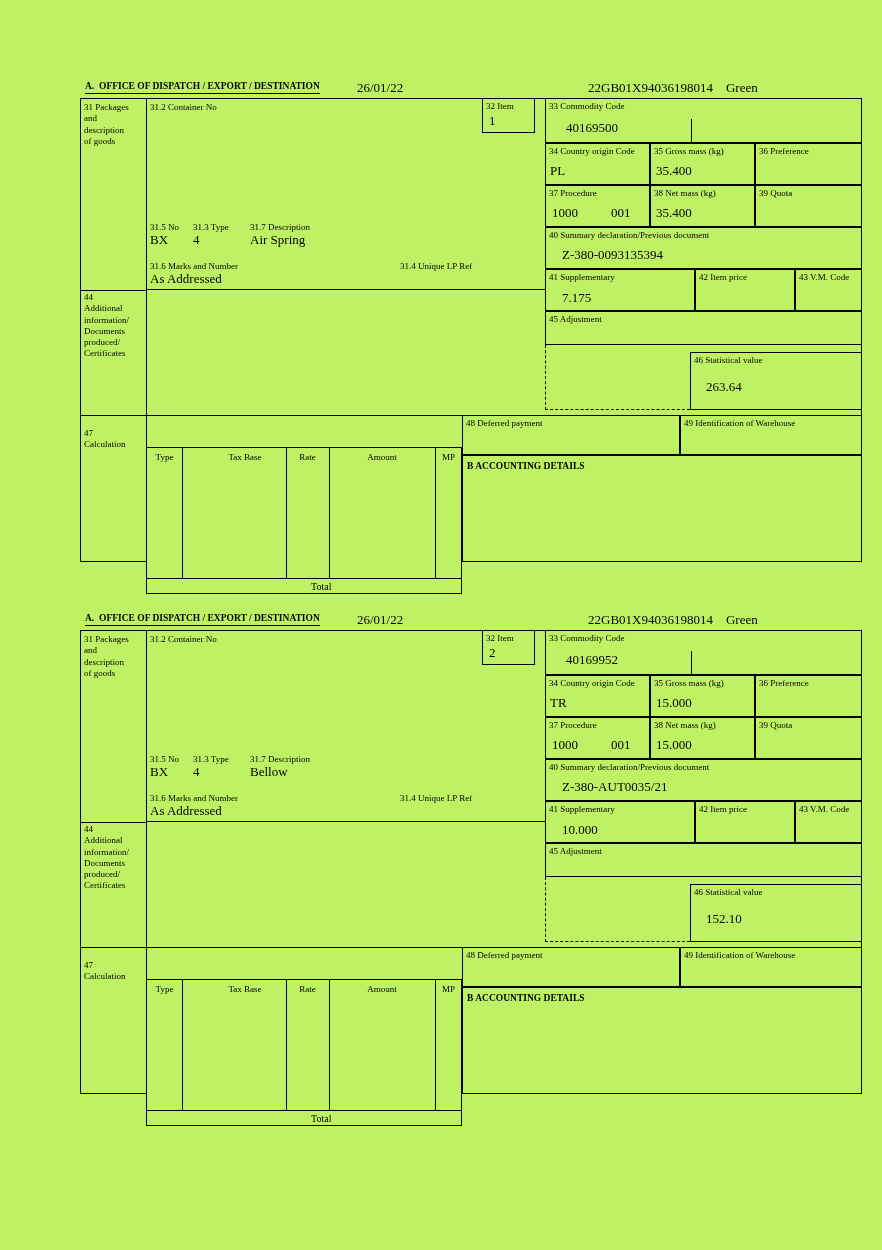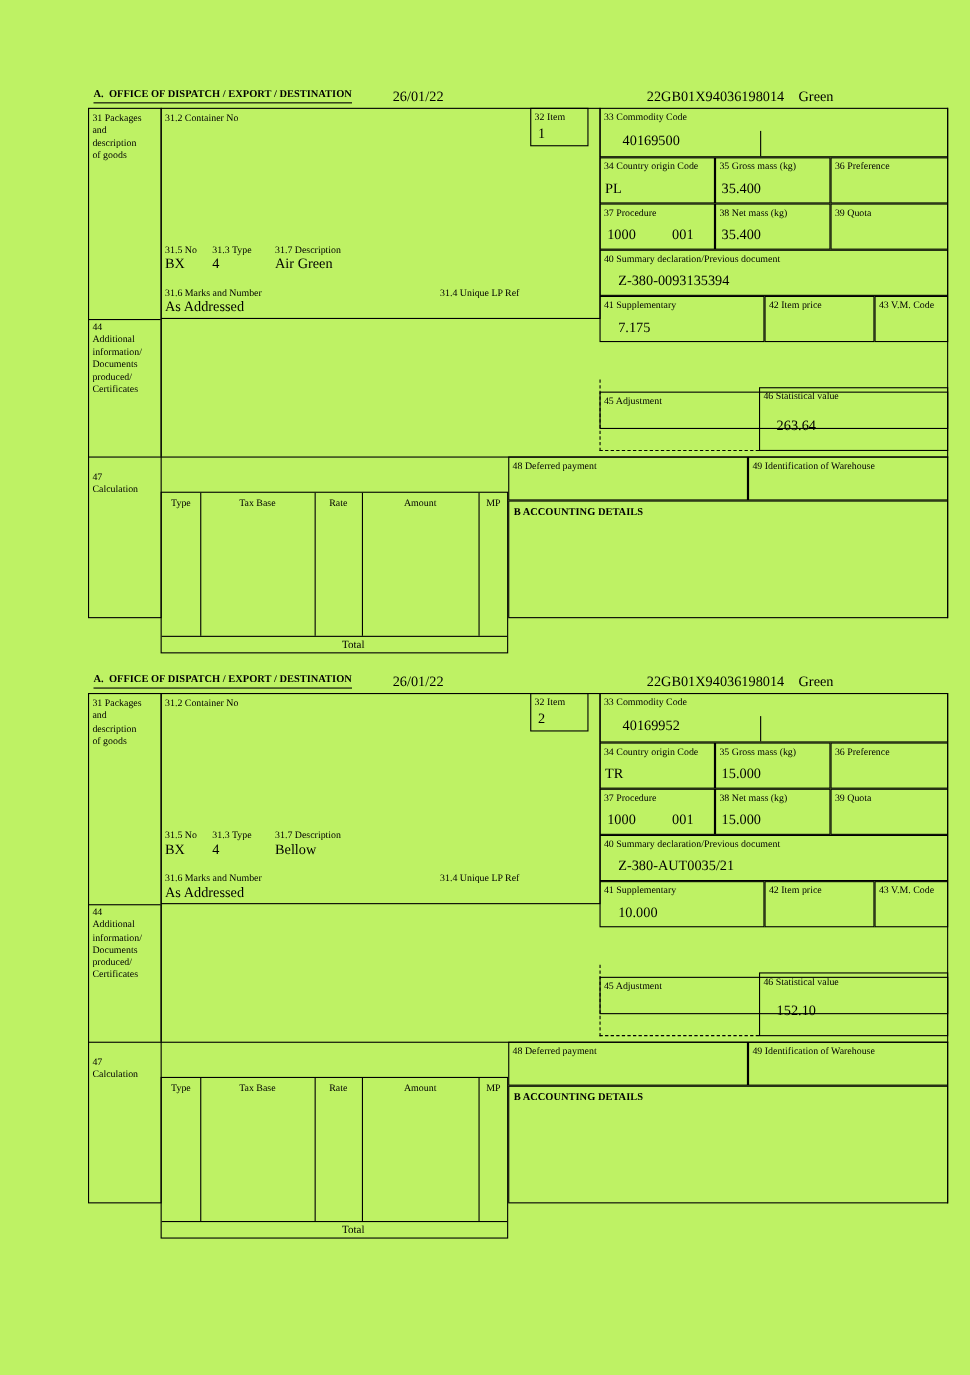--- a/index.html
+++ b/index.html
@@ -52,39 +52,39 @@
   .b-36 { left:755px; top:63px;  width:107px; height:42px; }
   .b-37 { left:545px; top:105px; width:105px; height:42px; }
   .b-37 > .v1 { position:absolute; left:6px;  top:19px; }
   .b-37 > .v2 { position:absolute; left:65px; top:19px; }
   .b-38 { left:650px; top:105px; width:105px; height:42px; } .b-38 > .val { left:5px; top:19px; }
   .b-39 { left:755px; top:105px; width:107px; height:42px; }
   .b-40 { left:545px; top:147px; width:317px; height:42px; } .b-40 > .val { left:16px; top:19px; }
   .b-41 { left:545px; top:189px; width:150px; height:42px; } .b-41 > .val { left:16px; top:20px; }
   .b-42 { left:695px; top:189px; width:100px; height:42px; }
   .b-43 { left:795px; top:189px; width:67px;  height:42px; }
-  .b-45 { left:545px; top:231px; width:317px; height:34px;margin-top:45px; }
+  .b-45 { left:545px; top:231px; width:317px; height:34px; }
   .dash-45 { position:absolute; left:545px; top:265px; width:145px; height:65px;
              border-left:1px dashed #000; border-bottom:1px dashed #000; box-sizing:border-box; }
   .b-46 { left:690px; top:272px; width:172px; height:58px; } .b-46 > .val { left:15px; top:26px; }
 
   .lbl-315 { left:150px; top:142px; } .lbl-313 { left:193px; top:142px; } .lbl-317 { left:250px; top:142px; }
   .v-pkgno   { left:150px; top:152px; }
   .v-pkgtype { left:193px; top:152px; }
   .v-desc    { left:250px; top:152px; }
   .lbl-316 { left:150px; top:181px; } .lbl-314 { left:400px; top:181px; }
   .v-marks { left:150px; top:191px; }
 
   .b-table { left:146px; top:335px; width:316px; height:147px;margin-top:32px; }
   .colline { position:absolute; top:0; height:130px; width:0; border-left:1px solid #000; }
   .cl1 { left:35px; } .cl2 { left:139px; } .cl3 { left:182px; } .cl4 { left:288px; }
   .totline { position:absolute; left:0; top:130px; width:100%; height:0; border-top:1px solid #000; }
   .colhdr { position:absolute; top:4px; font-size:9px; text-align:center; }
   .ch-type    { left:0;     width:35px;  }
-  .ch-taxbase { left:35px;  width:104px; }
+  .ch-taxbase { left:35px;  width:104px;padding-left:11px; }
   .ch-rate    { left:139px; width:43px;  }
   .ch-amount  { left:182px; width:106px; }
   .ch-mp      { left:288px; width:27px;  }
   .lbl-total  { position:absolute; left:164px; top:133px; font-size:10px; }
 
   .b-48 { left:462px; top:335px; width:218px; height:40px; }
   .b-49 { left:680px; top:335px; width:182px; height:40px; }
   .b-acct { left:462px; top:375px; width:400px; height:107px; }
   .lbl-acct { position:absolute; left:4px; top:5px; font-size:9.5px; font-weight:bold; white-space:pre; }
 </style>
@@ -159,21 +159,21 @@
     <div class="box b-40">
       <span class="lbl">40 Summary declaration/Previous document</span>
       <span class="val">Z-380-0093135394</span>
     </div>
 
     <span class="abs lbl lbl-315">31.5 No</span>
     <span class="abs lbl lbl-313">31.3 Type</span>
     <span class="abs lbl lbl-317">31.7 Description</span>
     <span class="abs val v-pkgno">BX</span>
     <span class="abs val v-pkgtype">4</span>
-    <span class="abs val v-desc">Air Green</span>
+    <span class="abs val v-desc">Air Spring</span>
     <span class="abs lbl lbl-316">31.6 Marks and Number</span>
     <span class="abs lbl lbl-314">31.4 Unique LP Ref</span>
     <span class="abs val v-marks">As Addressed</span>
 
     <div class="box b-41">
       <span class="lbl">41 Supplementary</span>
       <span class="val">7.175</span>
     </div>
     <div class="box b-42">
       <span class="lbl">42 Item price</span>

